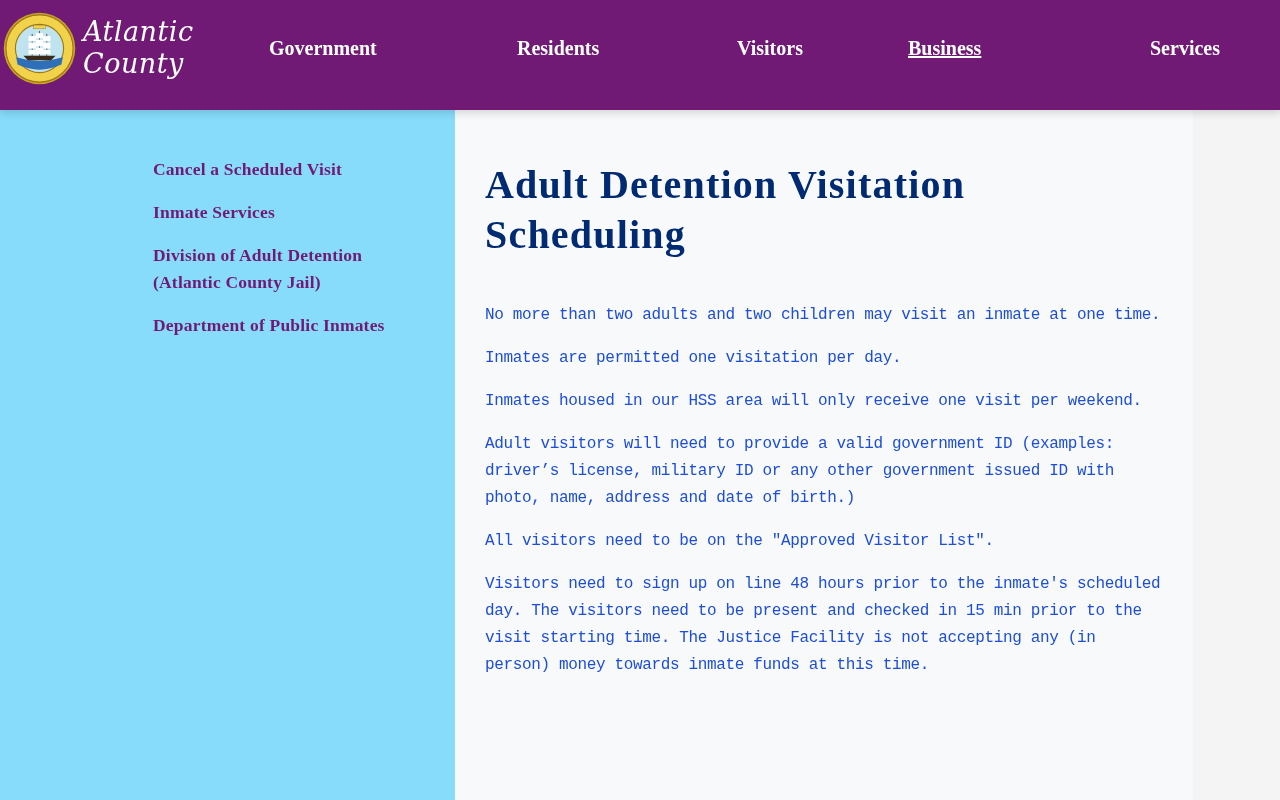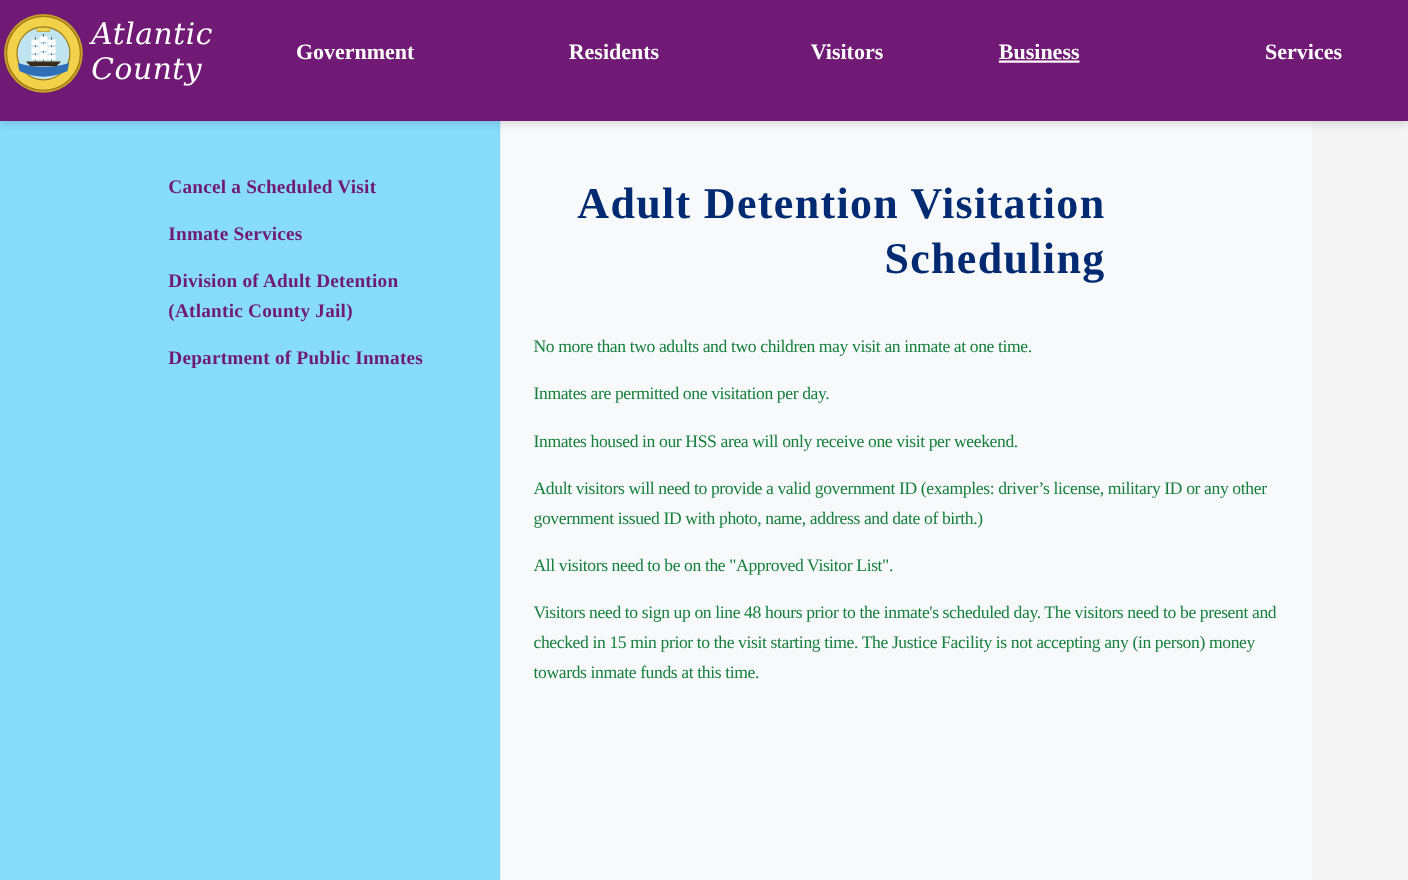--- a/index.html
+++ b/index.html
@@ -49,21 +49,21 @@
     .main-inner { position: absolute; left: 30px; top: 50px; width: 690px; }
     .page-title {
       color: #002a72; font-family: "Liberation Serif", serif; font-weight: bold;
       font-size: 40px; line-height: 50px; letter-spacing: 1.2px; margin-bottom: 42px;
     }
     .rules-heading {
       color: #111111; font-family: "Liberation Serif", serif; font-weight: bold;
       font-size: 24px; line-height: 28px; margin-bottom: 11px;
     }
     .rule {
-      color: #15803d; font-family: Liberation Serif, serif; font-size: 16px;
+      color: #1d4ed8; font-family: Liberation Mono, monospace; font-size: 16px;
       line-height: 27px; margin-bottom: 16px; letter-spacing: -0.35px;
       width: 680px;
     }
   </style>
 </head>
 <body>
 
 <header class="header">
   <a class="logo">
     <svg class="seal" viewBox="0 0 100 100">
@@ -113,21 +113,21 @@
       <a class="side-link" style="width:235px;">Division of Adult Detention (Atlantic County Jail)</a>
     </li>
     <li>
       <a class="side-link">Department of Public Inmates</a>
     </li>
   </ul>
 </aside>
 
 <main class="main">
   <div class="main-inner">
-    <h1 class="page-title" style="width:520px;text-align:right;">Adult Detention Visitation Scheduling</h1>
+    <h1 class="page-title" style="width:520px;">Adult Detention Visitation Scheduling</h1>
     <p class="rule">No more than two adults and two children may visit an inmate at one time.</p>
     <p class="rule">Inmates are permitted one visitation per day.</p>
     <p class="rule">Inmates housed in our HSS area will only receive one visit per weekend.</p>
     <p class="rule">Adult visitors will need to provide a valid government ID (examples: driver’s license, military ID or any other government issued ID with photo, name, address and date of birth.)</p>
     <p class="rule">All visitors need to be on the "Approved Visitor List".</p>
     <p class="rule">Visitors need to sign up on line 48 hours prior to the inmate's scheduled day. The visitors need to be present and checked in 15 min prior to the visit starting time. The Justice Facility is not accepting any (in person) money towards inmate funds at this time.</p>
   </div>
 </main>
 
 </body></html>

